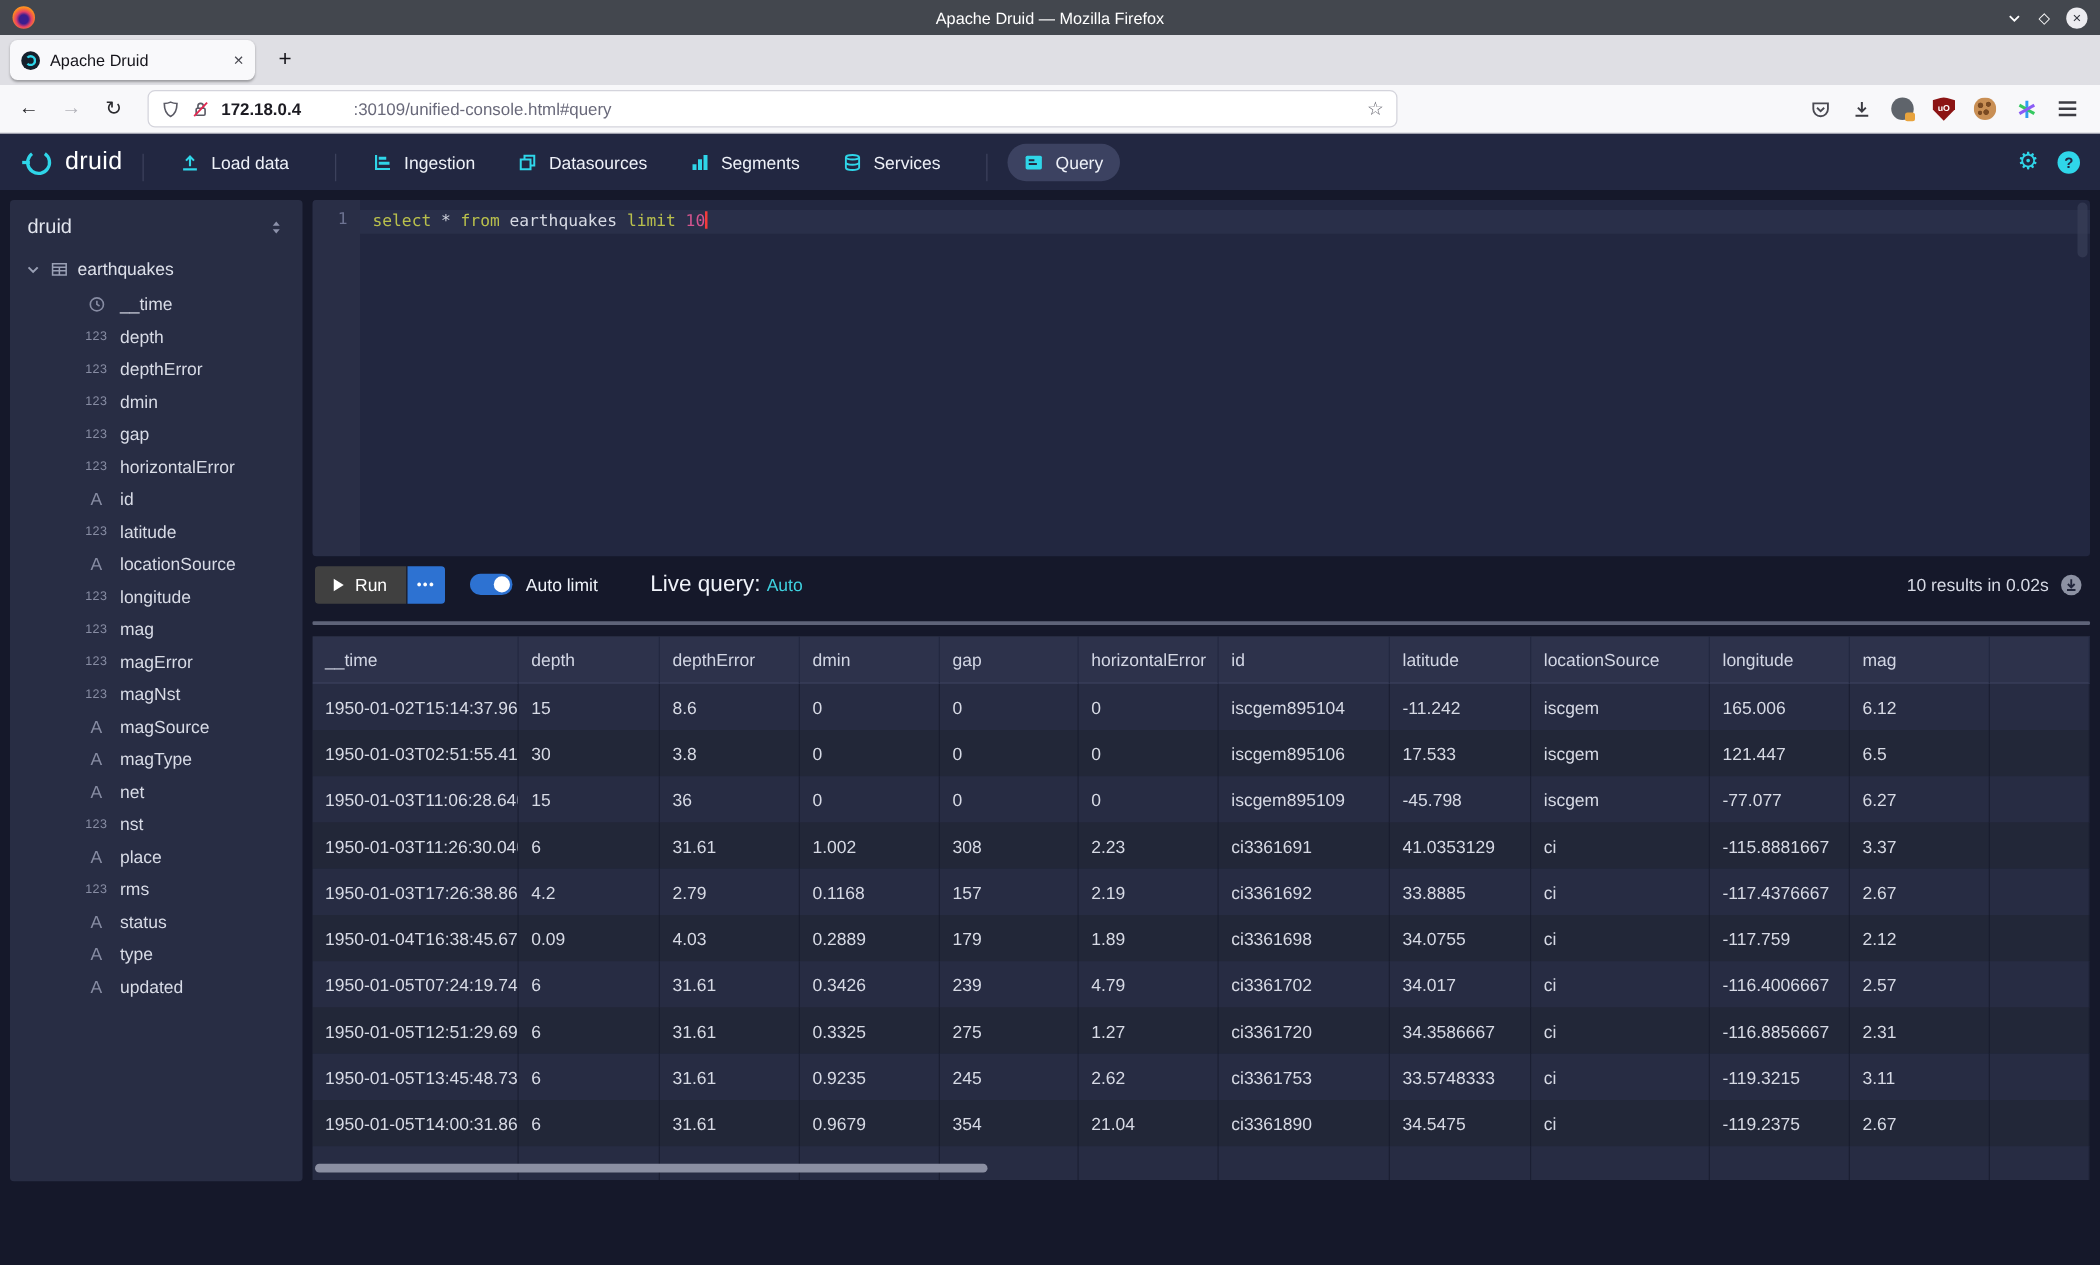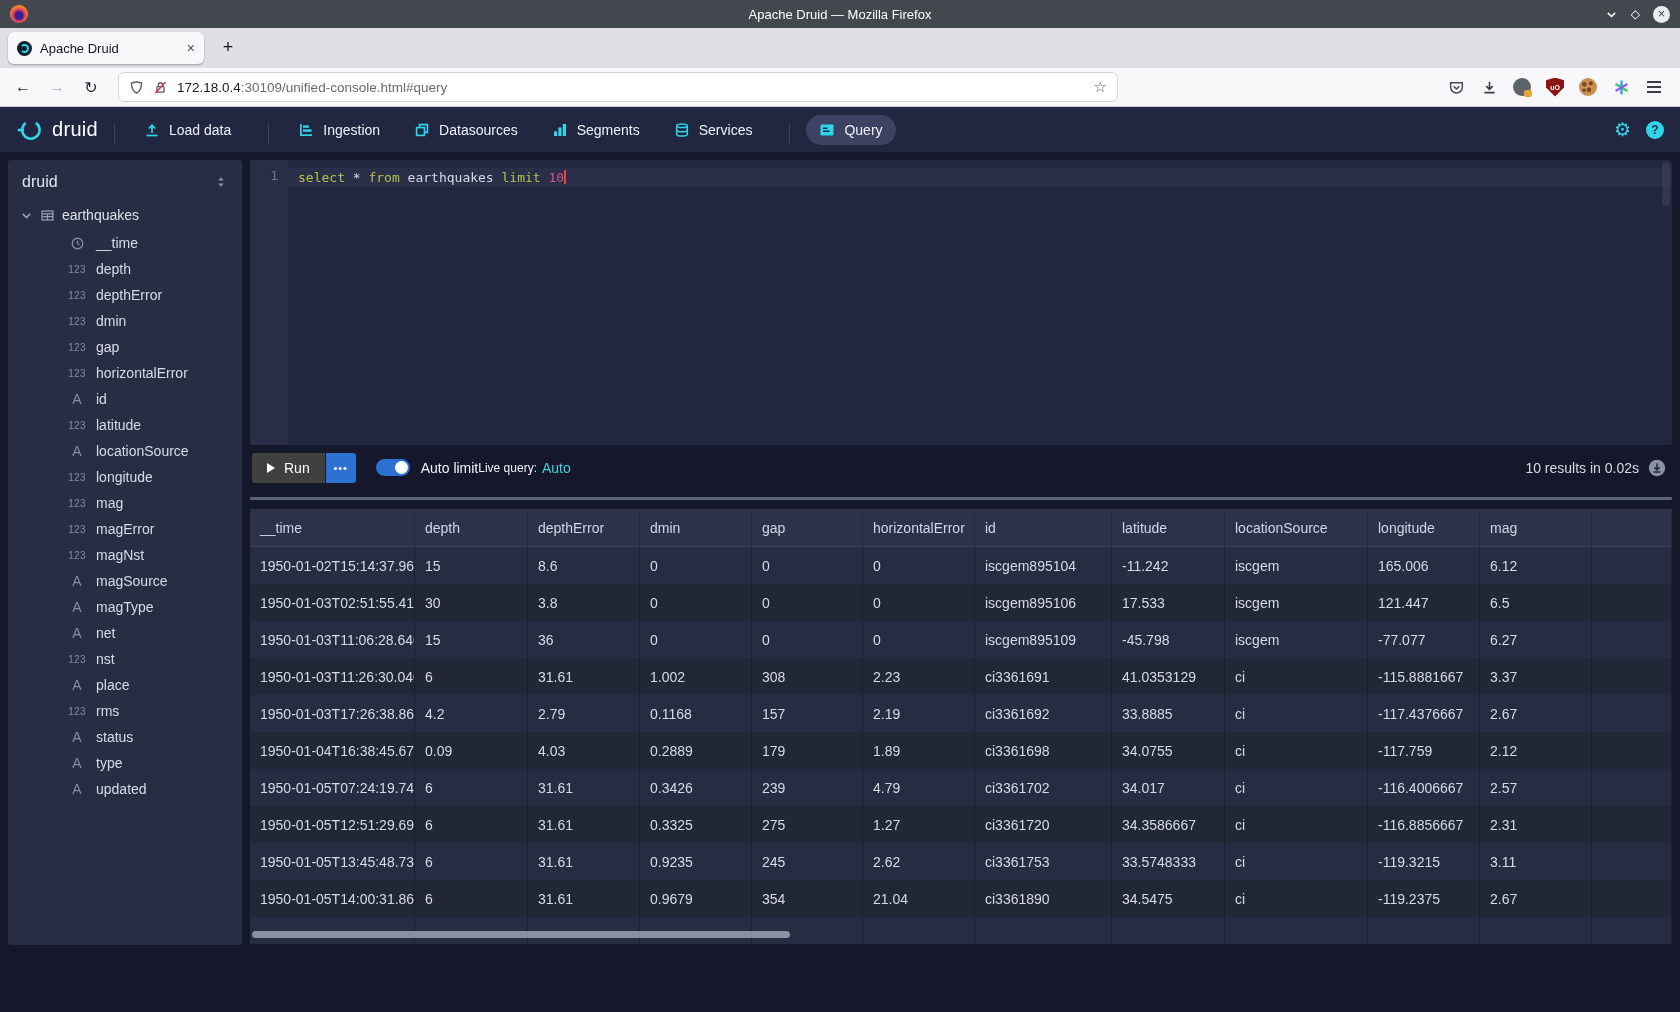--- a/index.html
+++ b/index.html
@@ -24,21 +24,21 @@
   .tab-fav::after { content: ''; position: absolute; inset: 3px; border: 2px solid #2fd6e9; border-left-color: transparent; border-radius: 50%; }
   .tab-close { margin-left: auto; color: #4a4a52; font-size: 14px; }
   .newtab { width: 28px; height: 28px; margin: 0 0 7px 10px; display: flex; align-items: center; justify-content: center; font-size: 18px; color: #15141a; }
 
   .toolbar { height: 39px; background: #f8f8fa; border-bottom: 1px solid #ccccd3; display: flex; align-items: center; padding: 0 10px; gap: 8px; }
   .nav-btn { width: 26px; height: 26px; display: flex; align-items: center; justify-content: center; font-size: 16px; color: #2a2a2e; }
   .nav-btn.disabled { color: #b3b3ba; }
   .urlbar { width: 1000px; height: 30px; background: #fff; border: 1px solid #d4d4dc; border-radius: 6px;
     display: flex; align-items: center; padding: 0 10px; gap: 9px; margin-left: 6px; }
   .url-text { font-size: 13.5px; color: #1c1b22; white-space: nowrap; }
-  .url-rest { color: #69697a; }
+  .url-rest { color: #69697a; margin-left: 42px; }
   .star { margin-left: auto; color: #5b5b66; font-size: 15px; }
   .tool-icons { margin-left: auto; display: flex; align-items: center; gap: 9px; margin-right: 4px; }
   .ticon { width: 24px; height: 24px; display: flex; align-items: center; justify-content: center; color: #4a4a52; }
   .ext-avatar { width: 18px; height: 18px; border-radius: 50%; background: #5f646b; position: relative; }
   .ext-avatar::after { content: ''; position: absolute; right: -1px; bottom: -1px; width: 8px; height: 7px; background: #e8a33d; border-radius: 2px; }
   .ext-ublock { width: 18px; height: 19px; background: #8c1414; clip-path: polygon(50% 0,100% 14%,100% 52%,50% 100%,0 52%,0 14%);
     display: flex; align-items: center; justify-content: center; color: #fff; font-size: 7px; font-weight: bold; }
   .ext-cookie { width: 18px; height: 18px; border-radius: 50%; background: #c98f54;
     background-image: radial-gradient(circle at 30% 35%, #7a4a22 0 2px, transparent 2.5px),
                       radial-gradient(circle at 65% 30%, #7a4a22 0 1.8px, transparent 2.3px),
@@ -86,21 +86,21 @@
 
   .runbar { height: 45px; display: flex; align-items: center; padding: 0 2px; }
   .btn-run { background: #404040; color: #fff; height: 30px; padding: 0 15px; border-radius: 3px 0 0 3px;
     display: flex; align-items: center; gap: 9px; font-size: 14px; }
   .play { width: 0; height: 0; border-left: 8px solid #fff; border-top: 5px solid transparent; border-bottom: 5px solid transparent; }
   .btn-more { background: #2d72d2; width: 30px; height: 30px; border-radius: 0 3px 3px 0; margin-left: 1px; color: #fff;
     font-size: 11px; letter-spacing: 1px; display: flex; align-items: center; justify-content: center; }
   .switch { width: 34px; height: 17px; border-radius: 9px; background: #2d72d2; position: relative; margin-left: 20px; flex: none; }
   .switch .knob { position: absolute; right: 2px; top: 2px; width: 13px; height: 13px; border-radius: 50%; background: #fff; }
   .rb-label { color: #f0f3fa; font-size: 14px; margin-left: 11px; }
-  .lq-label { color: #f0f3fa; font-size: 12px; }
+  .lq-label { color: #f0f3fa; font-size: 18px; margin-left: 42px; }
   .lq-value { color: #3fd2e0; font-size: 14px; margin-left: 5px; }
   .results-info { margin-left: auto; display: flex; align-items: center; gap: 9px; color: #d7dae5; font-size: 14px; margin-right: 4px; }
 
   .divider { height: 3px; background: #5e6378; margin-top: 7px; border-radius: 1px; }
   .tablewrap { margin-top: 9px; height: 435px; position: relative; overflow: hidden; background: #222738; }
   table { width: 100%; border-collapse: separate; border-spacing: 0; table-layout: fixed; }
   th { background: #2d324b; height: 38px; font-weight: 400; color: #d2d6e4; text-align: left; padding: 0 10px; font-size: 14px;
     border-right: 1px solid #232840; border-bottom: 1px solid #3e4360; overflow: hidden; white-space: nowrap; }
   td { height: 37px; padding: 0 10px; font-size: 14px; color: #d7dae5; border-right: 1px solid rgba(18,22,38,.55);
     overflow: hidden; white-space: nowrap; }
@@ -140,21 +140,21 @@
   <div class="nav-btn">↻</div>
   <div class="urlbar">
     <svg width="15" height="15" viewBox="0 0 16 16" fill="none" stroke="#5b5b66" stroke-width="1.4">
         <path d="M8 1.8c2 1 4 1.2 5.4 1.2 0 6-2 9.4-5.4 11-3.4-1.6-5.4-5-5.4-11C4 3 6 2.8 8 1.8z"></path>
       </svg>
     <svg width="15" height="15" viewBox="0 0 16 16" fill="none">
       <rect x="4.2" y="7" width="7.6" height="6" rx="1" stroke="#5b5b66" stroke-width="1.4"></rect>
       <path d="M5.7 7V5.2a2.3 2.3 0 0 1 4.6 0V7" stroke="#5b5b66" stroke-width="1.4"></path>
       <line x1="2.5" y1="13.8" x2="13.5" y2="2.2" stroke="#e22850" stroke-width="1.6"></line>
     </svg>
-    <span class="url-text"><b style="font-weight:normal;color:#1c1b22">172.18.0.4</b><span class="url-rest">:30109/unified-console.html#query</span></span>
+    <span class="url-text"><b style="font-weight:bold;color:#1c1b22">172.18.0.4</b><span class="url-rest">:30109/unified-console.html#query</span></span>
     <span class="star">☆</span>
   </div>
   <div class="tool-icons">
     <div class="ticon">
       <svg width="17" height="17" viewBox="0 0 16 16" fill="none" stroke="#4a4a52" stroke-width="1.4">
           <path d="M2.5 3.5h11v4.2a5.5 5.5 0 0 1-11 0z"></path>
           <path d="M5.3 6.8 8 9.4l2.7-2.6"></path>
         </svg>
     </div>
     <div class="ticon">

